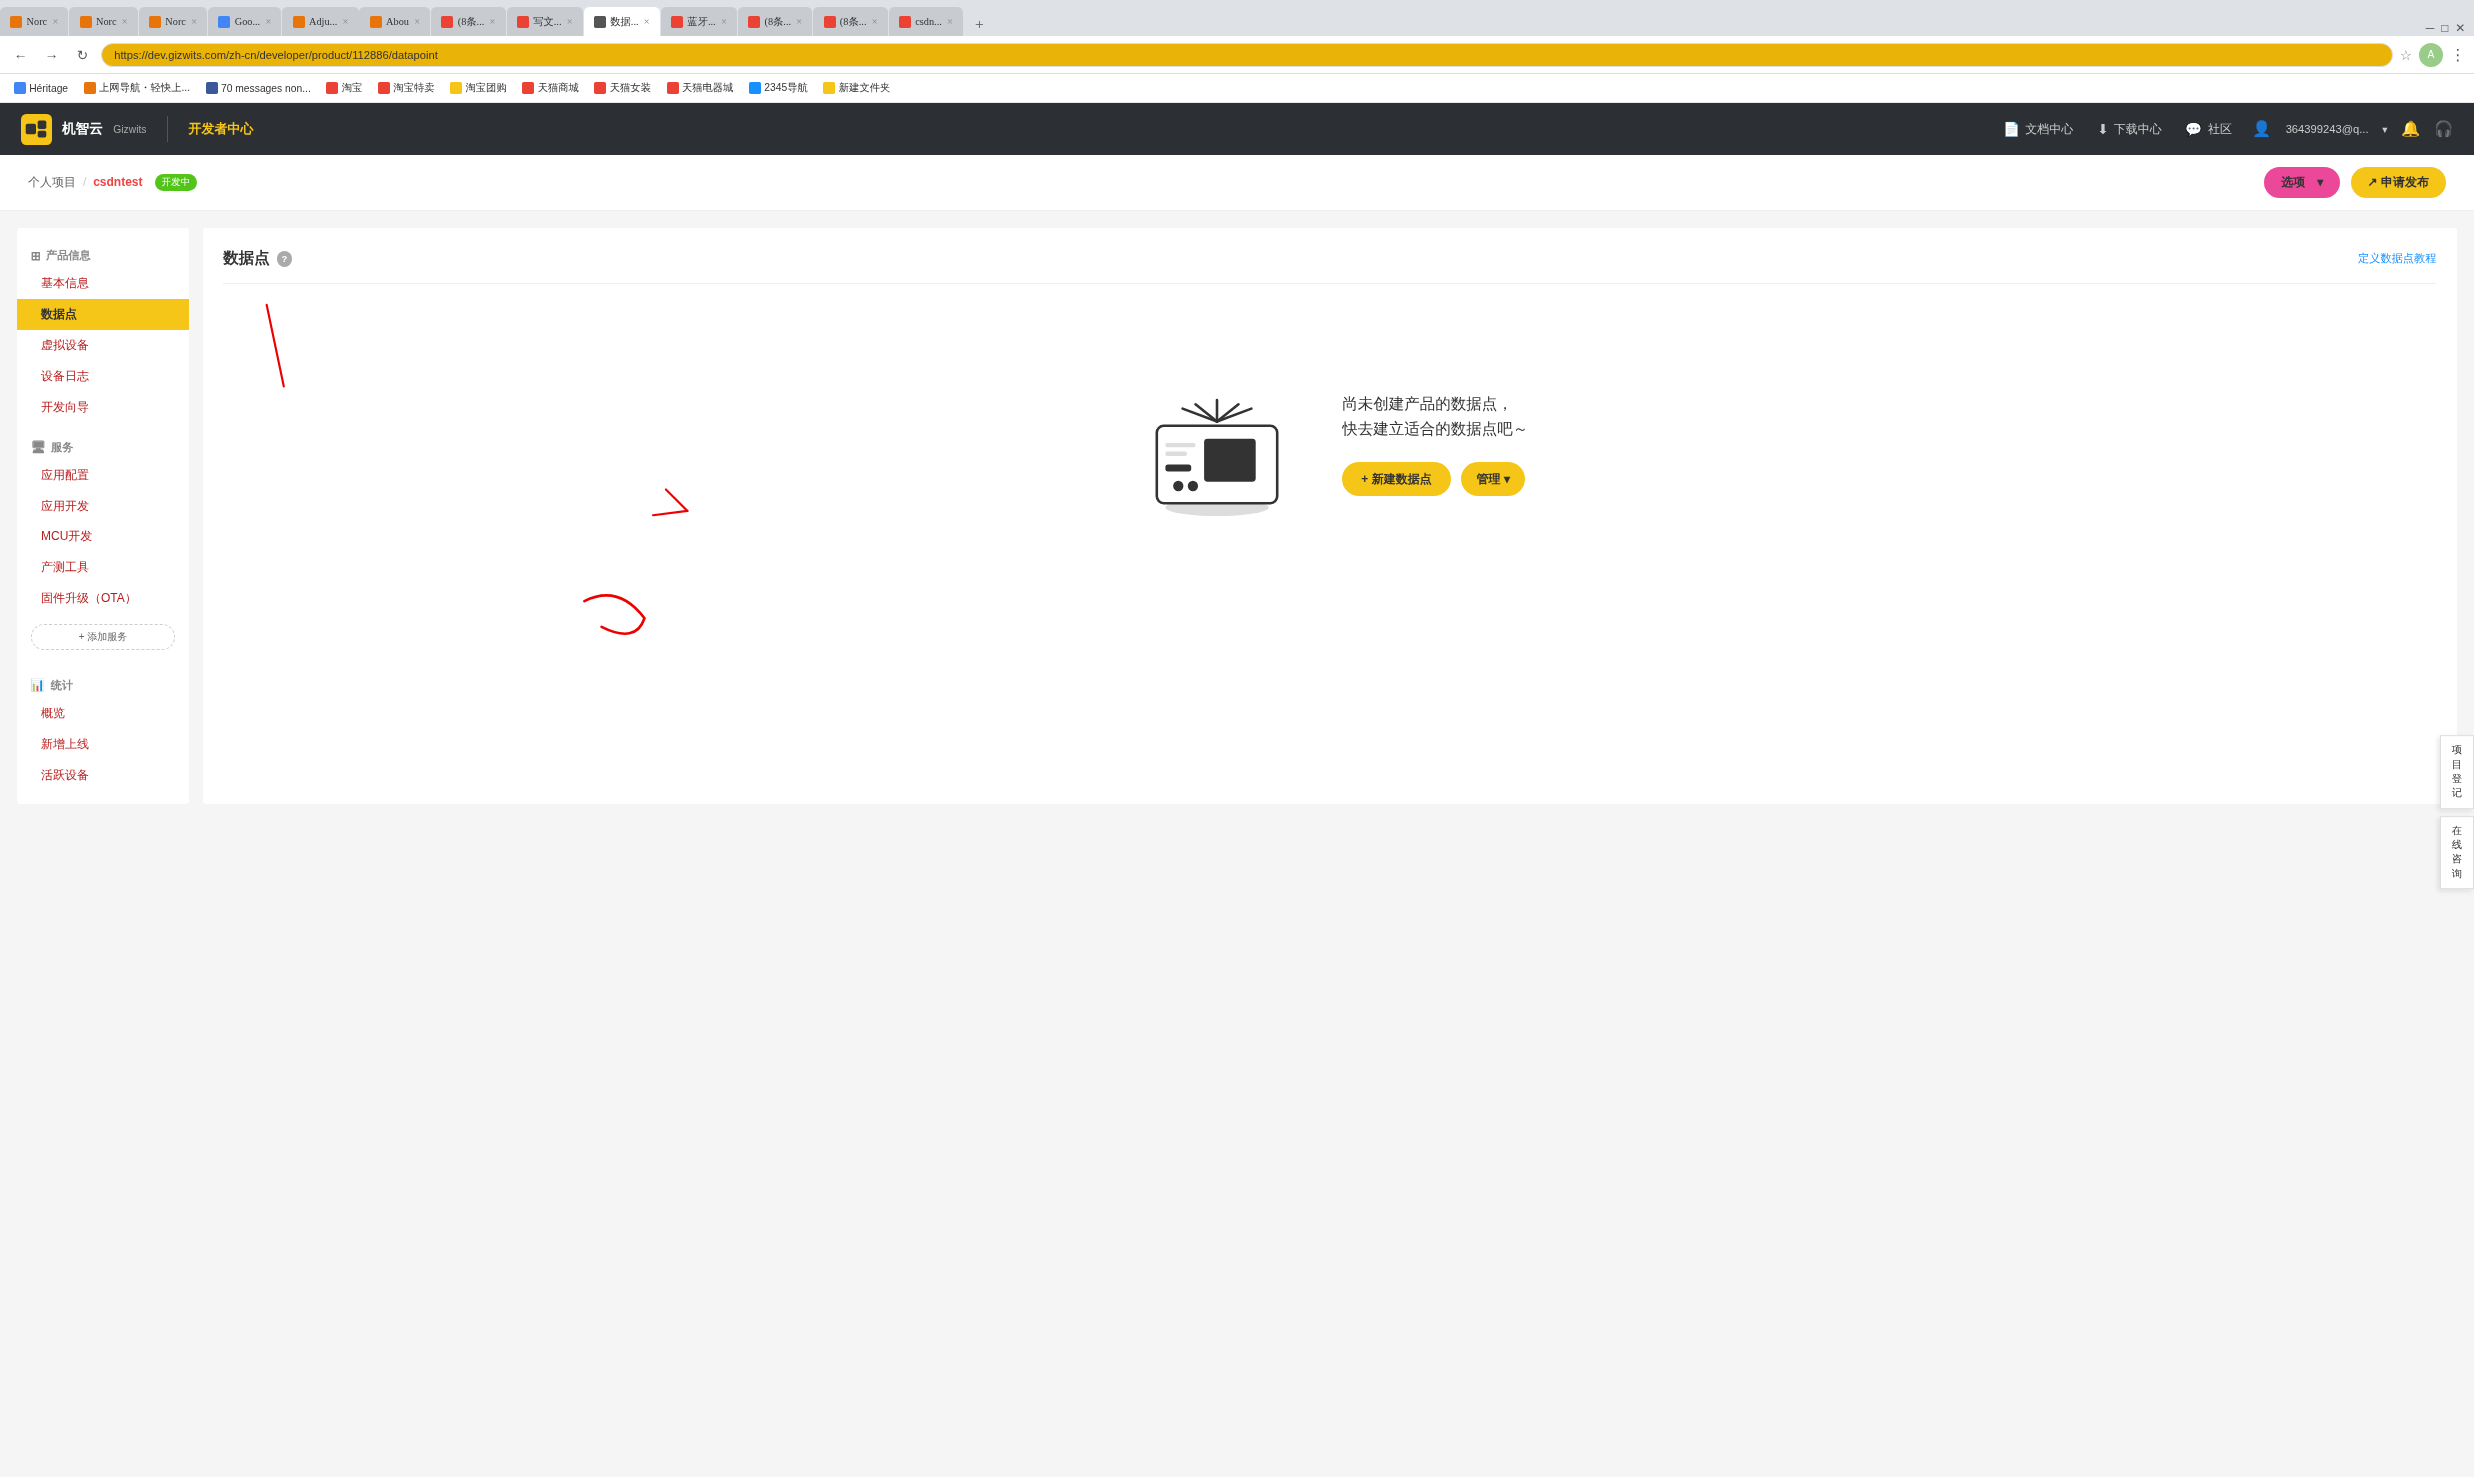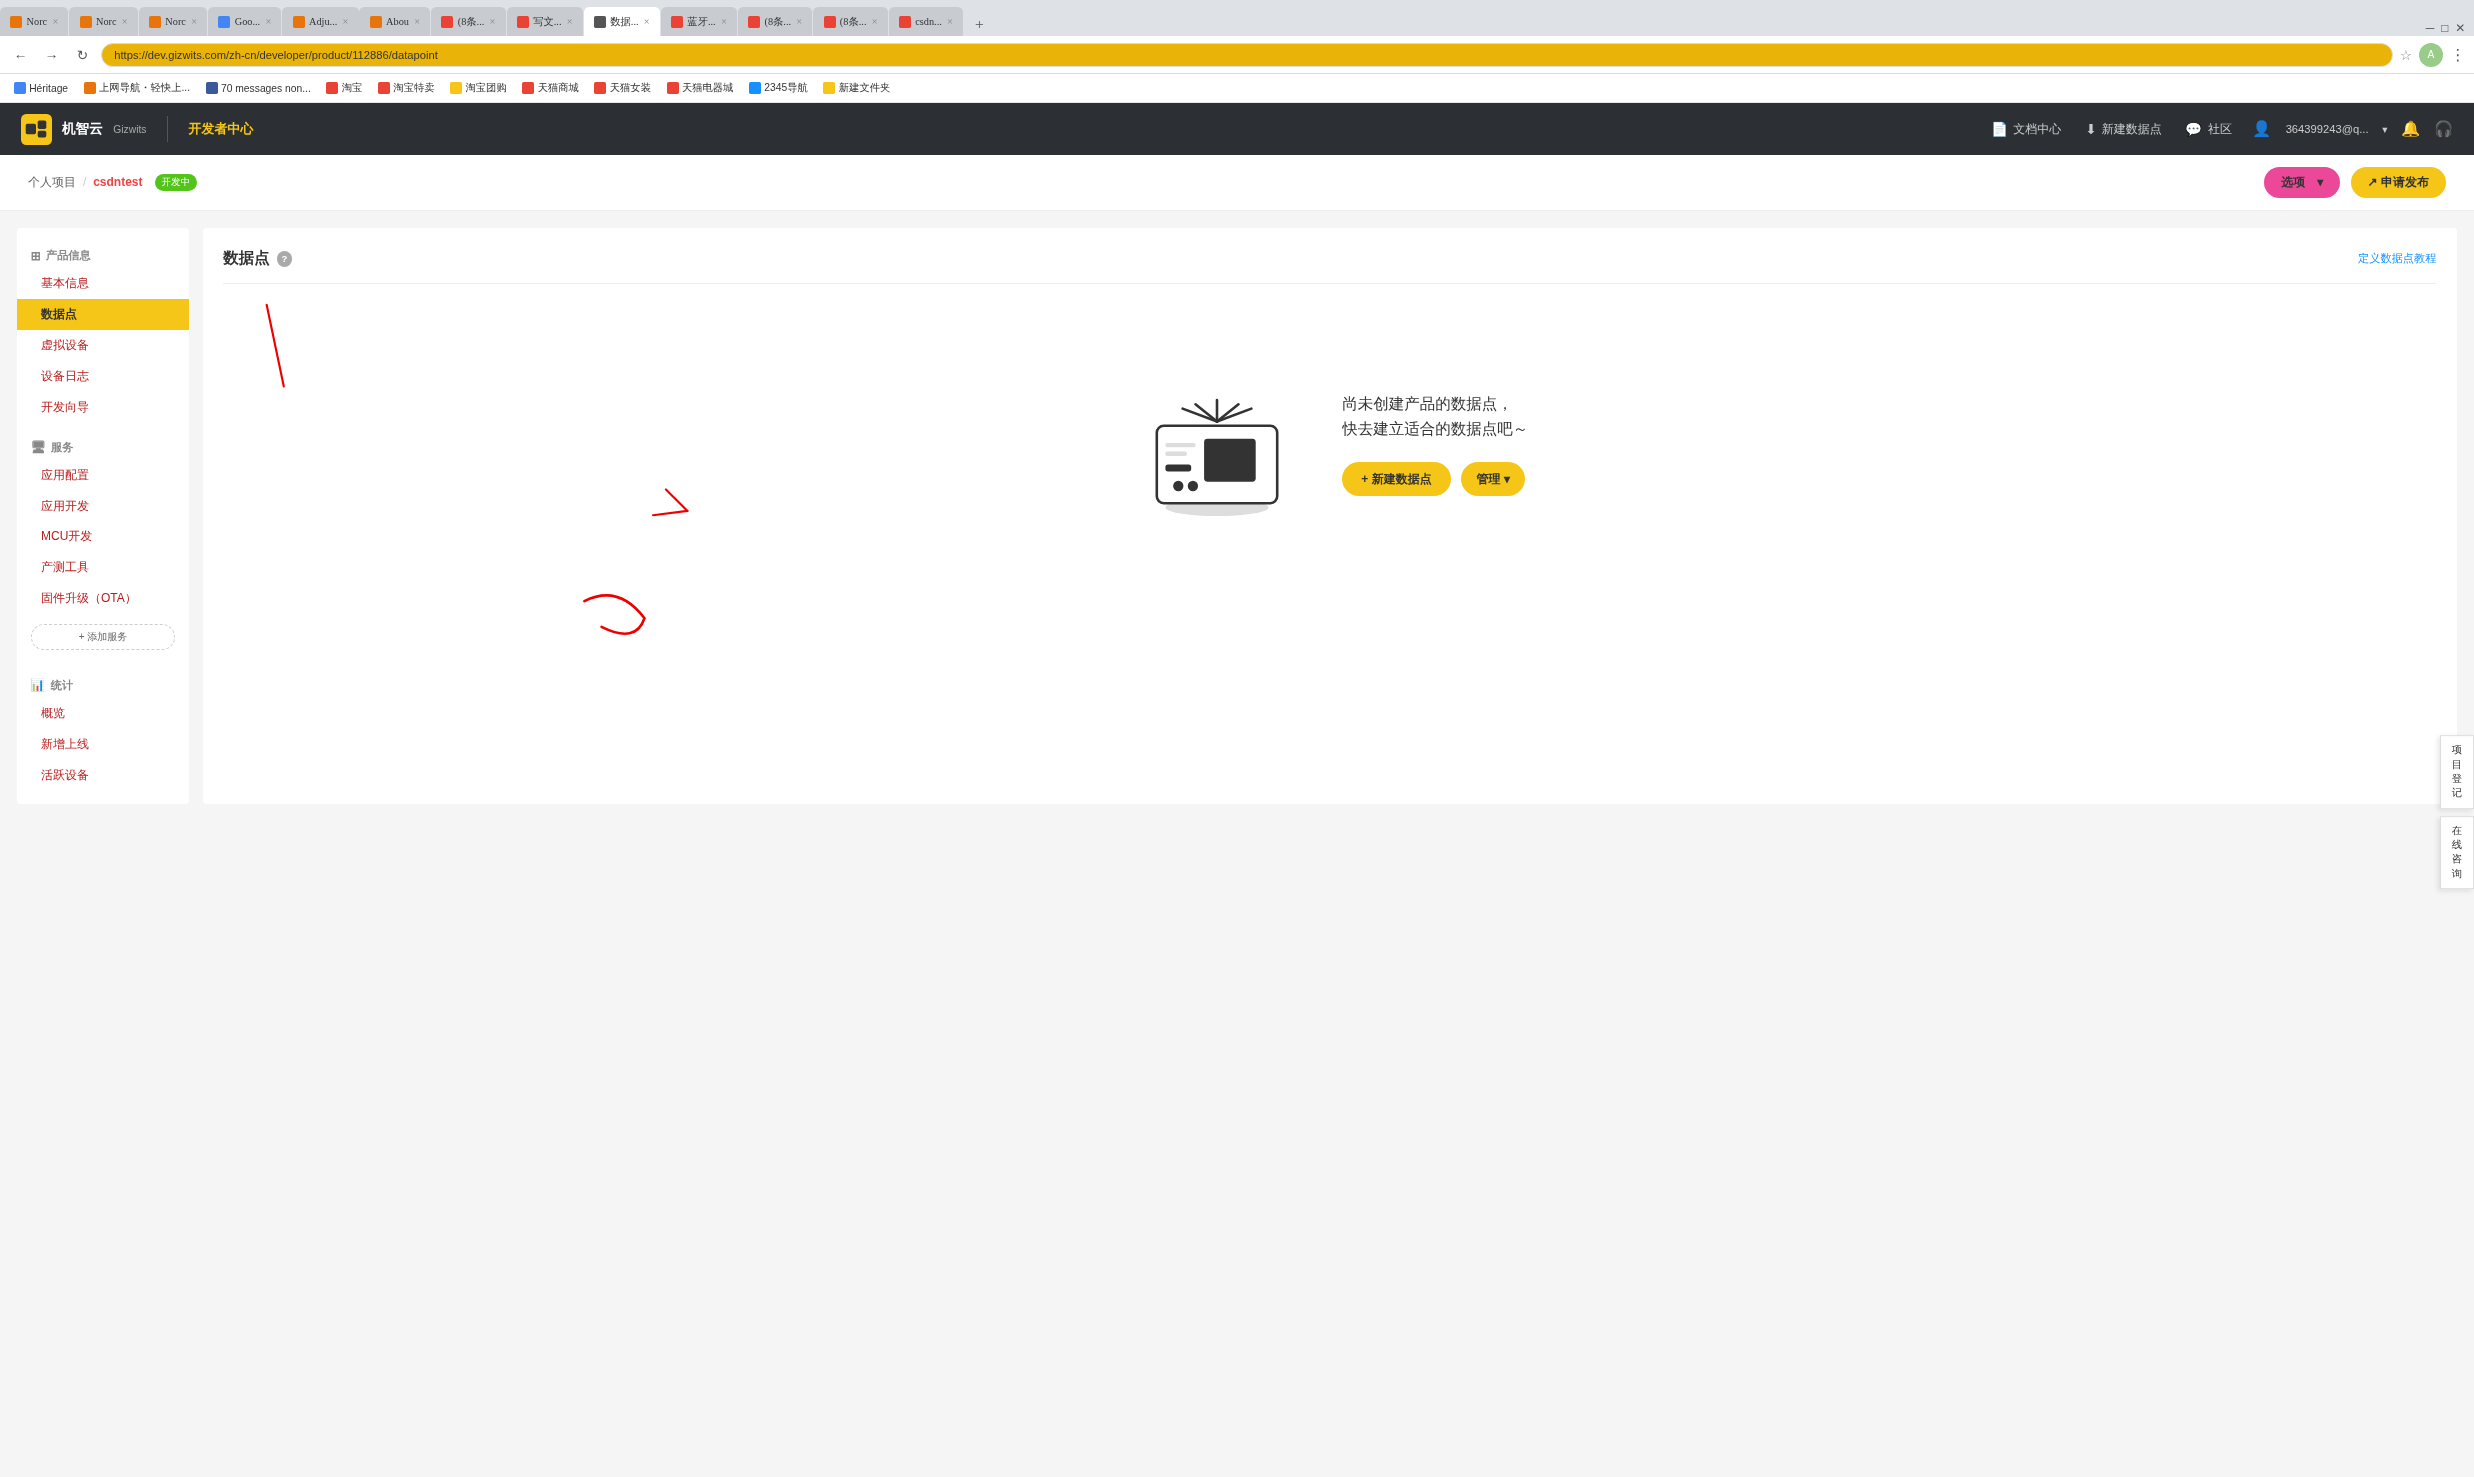--- a/index.html
+++ b/index.html
@@ -239,21 +239,21 @@
       <span class="dev-center">开发者中心</span>
     </div>
     <div class="nav-spacer"></div>
     <div class="nav-links">
       <div class="nav-link">
         <span class="nav-link-icon">📄</span>
         <span>文档中心</span>
       </div>
       <div class="nav-link">
         <span class="nav-link-icon">⬇</span>
-        <span>新建数据点</span>
+        <span>下载中心</span>
       </div>
       <div class="nav-link">
         <span class="nav-link-icon">💬</span>
         <span>社区</span>
       </div>
     </div>
     <div class="user-area" style="margin-left:20.6px;">
       <span class="user-icon">👤</span>
       <span class="user-name">364399243@q...</span>
       <span style="color:#ccc; font-size:10.3px;">▾</span>

